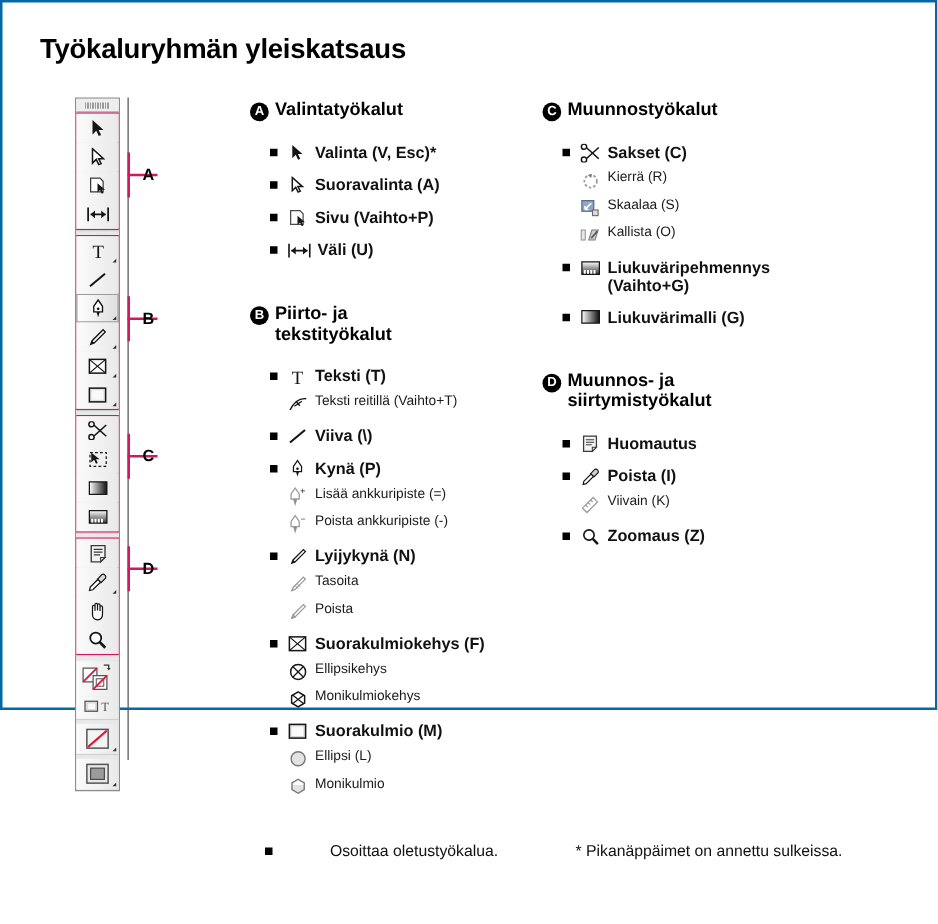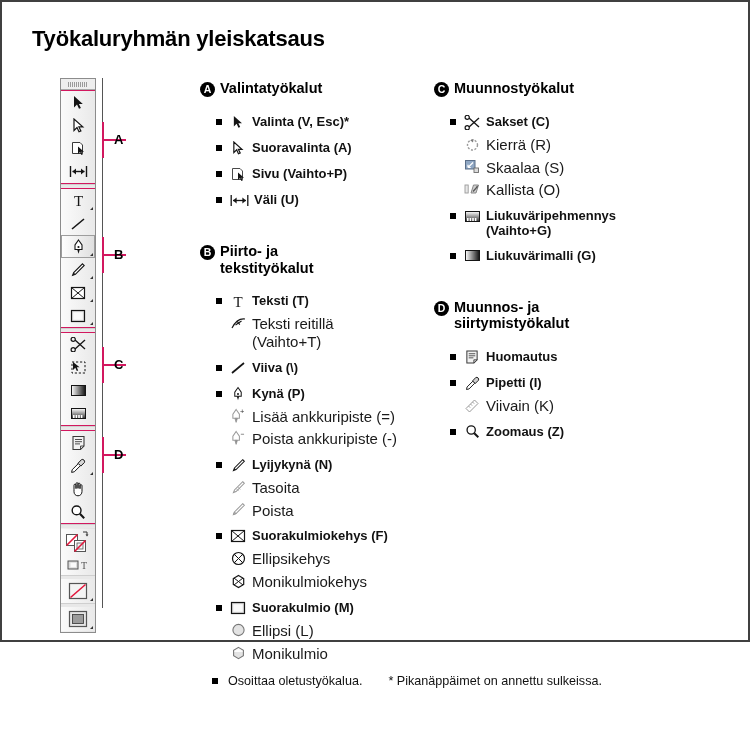--- a/index.html
+++ b/index.html
@@ -8,22 +8,22 @@
     background: #ffffff;
   }
   body {
     width: 750px; height: 739px;
     font-family: "Liberation Sans", sans-serif;
     color: #111111;
     overflow: hidden;
   }
   #page {
     position: relative;
-    width: 750px; height: 642px;
-    border: 2px solid #404040;
+    width: 750px; height: 568px;
+    border: 2px solid #0369a1;
     background: #ffffff;
   }
 
   
   #title {
     position: absolute;
     left: 30px; top: 24px;
     font-size: 22px;
     font-weight: bold;
     letter-spacing: -0.2px;
@@ -132,38 +132,39 @@
     display: inline-block; width: 6px; height: 6px; background: #000;
   }
   li.item.nodef .bullet span { background: transparent; }
   li.item .ico {
     flex: 0 0 auto;
     width: 20px; height: 18px;
     display: flex; align-items: center; justify-content: center;
     margin-right: 4px;
   }
   li.item .lbl {
-    font-size: 15px;
+    font-size: 11px;
     color: #111;
     padding-top: 1px;
   }
   li.item.primary .lbl { font-weight: bold; font-size: 13px; }
   li.item.sub { margin-top: 4px; }
   li.item.sub .lbl { color: #1a1a1a; }
   .gray path, .gray circle, .gray rect, .gray line, .gray polygon, .gray polyline { stroke: #9a9a9a; }
 
   
   .gap-lg { height: 18px; }
 
   
   #footer {
     position: absolute;
     left: 210px; top: 672px;
     display: flex; align-items: center;
     font-size: 12.6px;
+    gap: 36px;
   }
   #footer .sq { display:inline-block; width:6px;height:6px;background:#000; margin-right:10px;}
   #footer .f2 { margin-left: 26px; }
 </style>
 </head>
 <body>
 
 <div id="page">
 
   <div id="title">Työkaluryhmän yleiskatsaus</div>
@@ -723,21 +724,21 @@
         <span class="lbl">Huomautus</span>
       </li>
       <li class="item primary">
         <span class="bullet"><span></span></span>
         <span class="ico">
           <svg width="15" height="15" viewBox="0 0 16 16">
               <path d="M11.5 1.6 A2.2 2.2 0 0 1 14.4 4.5 L10.8 8.1 L8 5.3 Z" fill="#d0d0d0" stroke="#151515" stroke-width="1"></path>
               <path d="M8.3 5.6 L10.4 7.7 L4.3 13.8 L1.6 14.4 L2.2 11.7 Z" fill="#fff" stroke="#151515" stroke-width="1"></path>
             </svg>
         </span>
-        <span class="lbl">Pipetti (I)</span>
+        <span class="lbl">Poista (I)</span>
       </li>
       <li class="item sub nodef">
         <span class="bullet"><span></span></span>
         <span class="ico">
           <svg width="16" height="15" viewBox="0 0 16 15">
               <polygon points="2,10.5 10.5,2 14,5.5 5.5,14" fill="#fff" stroke="#9a9a9a" stroke-width="1"></polygon>
               <g stroke="#9a9a9a" stroke-width="0.9">
                 <line x1="4.5" y1="8" x2="6.2" y2="9.7"></line>
                 <line x1="6.5" y1="6" x2="8.2" y2="7.7"></line>
                 <line x1="8.5" y1="4" x2="10.2" y2="5.7"></line>

